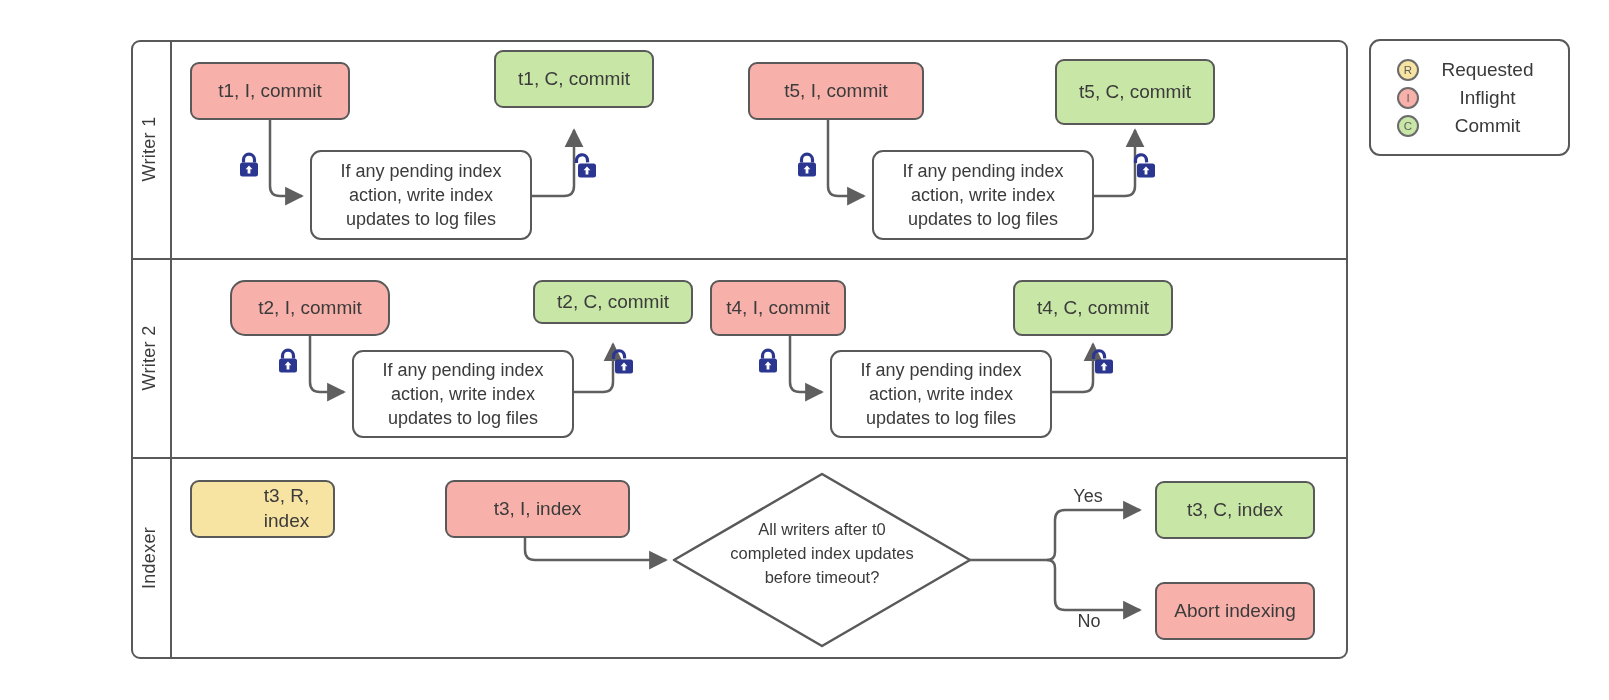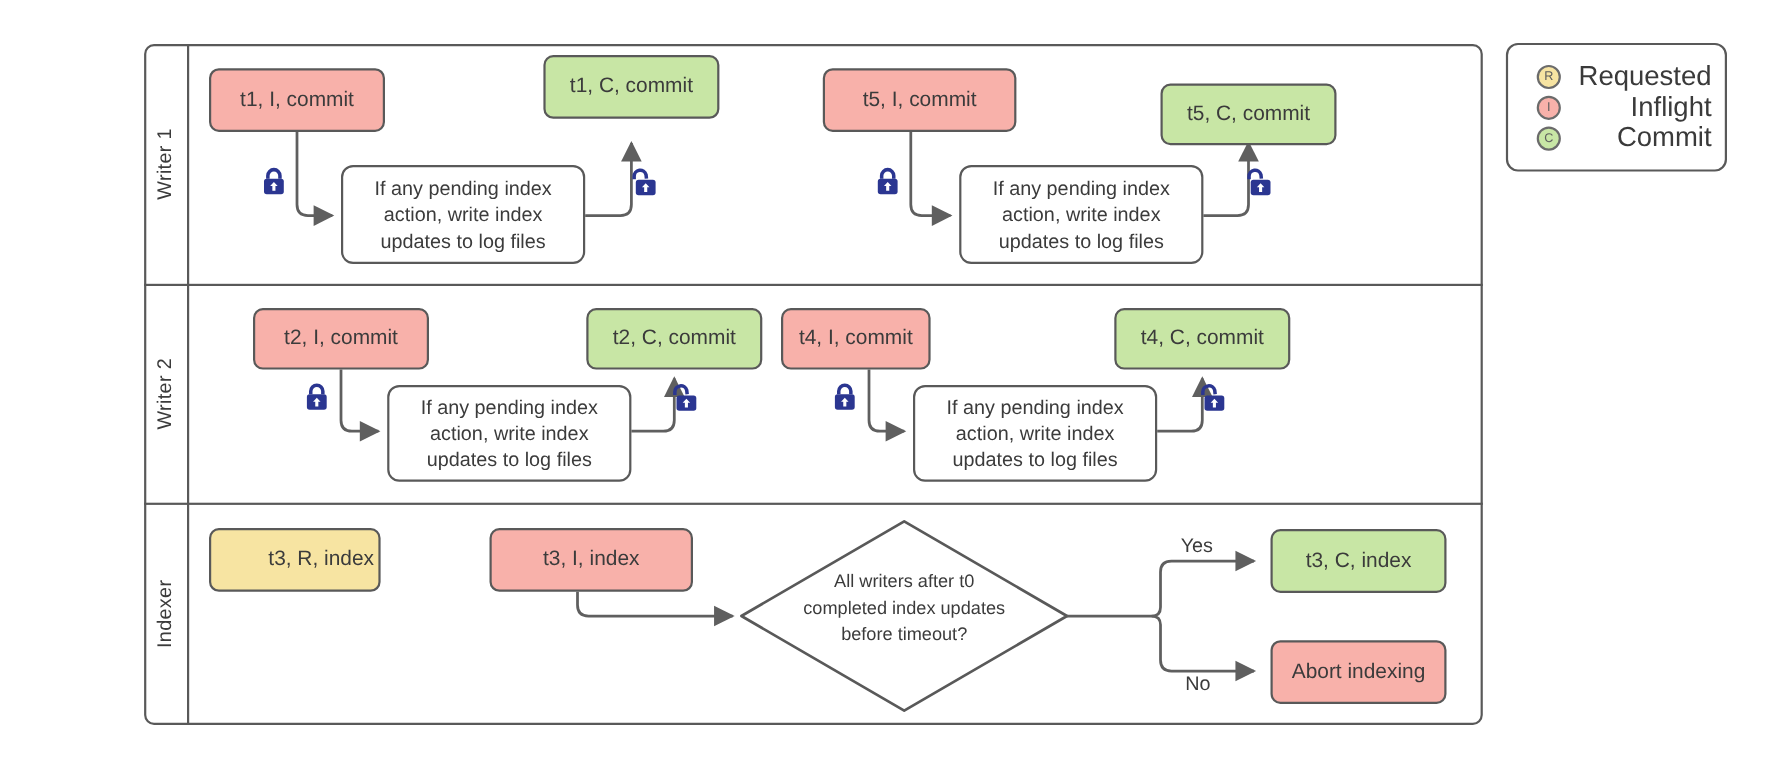--- a/index.html
+++ b/index.html
@@ -16,21 +16,21 @@
   .node.kind-requested{background:var(--requested,#f7e4a2);}
   .node.shape-process{font-size:18px;line-height:1.35;border-radius:11px;}
   .decision-text{position:absolute;display:flex;flex-direction:column;align-items:center;justify-content:flex-start;text-align:center;font-size:16.5px;line-height:1.45;background:transparent;border:none;}
   .edge-label{position:absolute;font-size:18px;text-align:center;width:56px;height:22px;}
   .legend{position:absolute;left:1369px;top:39px;width:201px;height:117px;box-sizing:border-box;border:2.5px solid var(--border,#595959);border-radius:11px;background:#fff;display:flex;flex-direction:column;justify-content:center;padding:4px 12px 4px 10px;}
   .legend-row{display:flex;align-items:center;height:28px;}
   .legend-circle{flex:none;width:22px;height:22px;margin-left:16px;border:2px solid #6b6b6b;border-radius:50%;box-sizing:border-box;display:flex;align-items:center;justify-content:center;font-size:11.5px;color:#5e5e5e;}
   .legend-circle.requested{background:var(--requested,#f7e4a2);}
   .legend-circle.inflight{background:var(--inflight,#f8b1aa);}
   .legend-circle.commit{background:var(--commit,#c8e6a5);}
-  .legend-label{flex:1;text-align:right;font-size:25px;color:#3a3a3a;}
+  .legend-label{flex:1;text-align:center;font-size:19px;color:#3a3a3a;}
 </style>
 </head>
 <body>
 
 <div class="canvas">
 
   <svg class="layer">
     <defs>
       <marker id="arrow" viewBox="0 0 12 12" refX="10" refY="6" markerWidth="9" markerHeight="9" orient="auto-start-reverse">
         <path d="M1,1 L11,6 L1,11 Z" fill="#5f5f5f"></path>
@@ -112,36 +112,36 @@
         <span>action, write index</span>
         <span>updates to log files</span>
       </div>
       <div class="node shape-state kind-commit" style="left: 494px; top: 50px; width: 160px; height: 58px;">t1, C, commit</div>
       <div class="node shape-state kind-inflight" style="left: 748px; top: 62px; width: 176px; height: 58px;">t5, I, commit</div>
       <div class="node shape-process kind-process" style="left: 872px; top: 150px; width: 222px; height: 90px;">
         <span>If any pending index</span>
         <span>action, write index</span>
         <span>updates to log files</span>
       </div>
-      <div class="node shape-state kind-commit" style="left: 1055px; top: 76px; width: 160px; height: 56px;">t5, C, commit</div>
-      <div class="node shape-state kind-inflight" style="left: 230px; top: 280px; width: 160px; height: 56px;">t2, I, commit</div>
+      <div class="node shape-state kind-commit" style="left: 1055px; top: 59px; width: 160px; height: 66px;">t5, C, commit</div>
+      <div class="node shape-state kind-inflight" style="left: 230px; top: 280px; width: 160px; height: 56px; border-radius: 15px;">t2, I, commit</div>
       <div class="node shape-process kind-process" style="left: 352px; top: 350px; width: 222px; height: 88px;">
         <span>If any pending index</span>
         <span>action, write index</span>
         <span>updates to log files</span>
       </div>
-      <div class="node shape-state kind-commit" style="left: 533px; top: 280px; width: 160px; height: 56px;">t2, C, commit</div>
+      <div class="node shape-state kind-commit" style="left: 533px; top: 280px; width: 160px; height: 44px;">t2, C, commit</div>
       <div class="node shape-state kind-inflight" style="left: 710px; top: 280px; width: 136px; height: 56px;">t4, I, commit</div>
       <div class="node shape-process kind-process" style="left: 830px; top: 350px; width: 222px; height: 88px;">
         <span>If any pending index</span>
         <span>action, write index</span>
         <span>updates to log files</span>
       </div>
       <div class="node shape-state kind-commit" style="left: 1013px; top: 280px; width: 160px; height: 56px;">t4, C, commit</div>
-      <div class="node shape-state kind-requested" style="left: 190px; top: 480px; width: 156px; height: 58px; padding-left: 48px;">t3, R, index</div>
+      <div class="node shape-state kind-requested" style="left: 190px; top: 480px; width: 145px; height: 58px; padding-left: 48px;">t3, R, index</div>
       <div class="node shape-state kind-inflight" style="left: 445px; top: 480px; width: 185px; height: 58px;">t3, I, index</div>
       <div class="decision-text" style="left: 692px; top: 518px; width: 260px; height: 84px;">
         <span>All writers after t0</span>
         <span>completed index updates</span>
         <span>before timeout?</span>
       </div>
       <div class="node shape-state kind-commit" style="left: 1155px; top: 481px; width: 160px; height: 58px;">t3, C, index</div>
       <div class="node shape-state kind-inflight" style="left: 1155px; top: 582px; width: 160px; height: 58px;">Abort indexing</div>
     </div>
   <div id="edge-labels">

